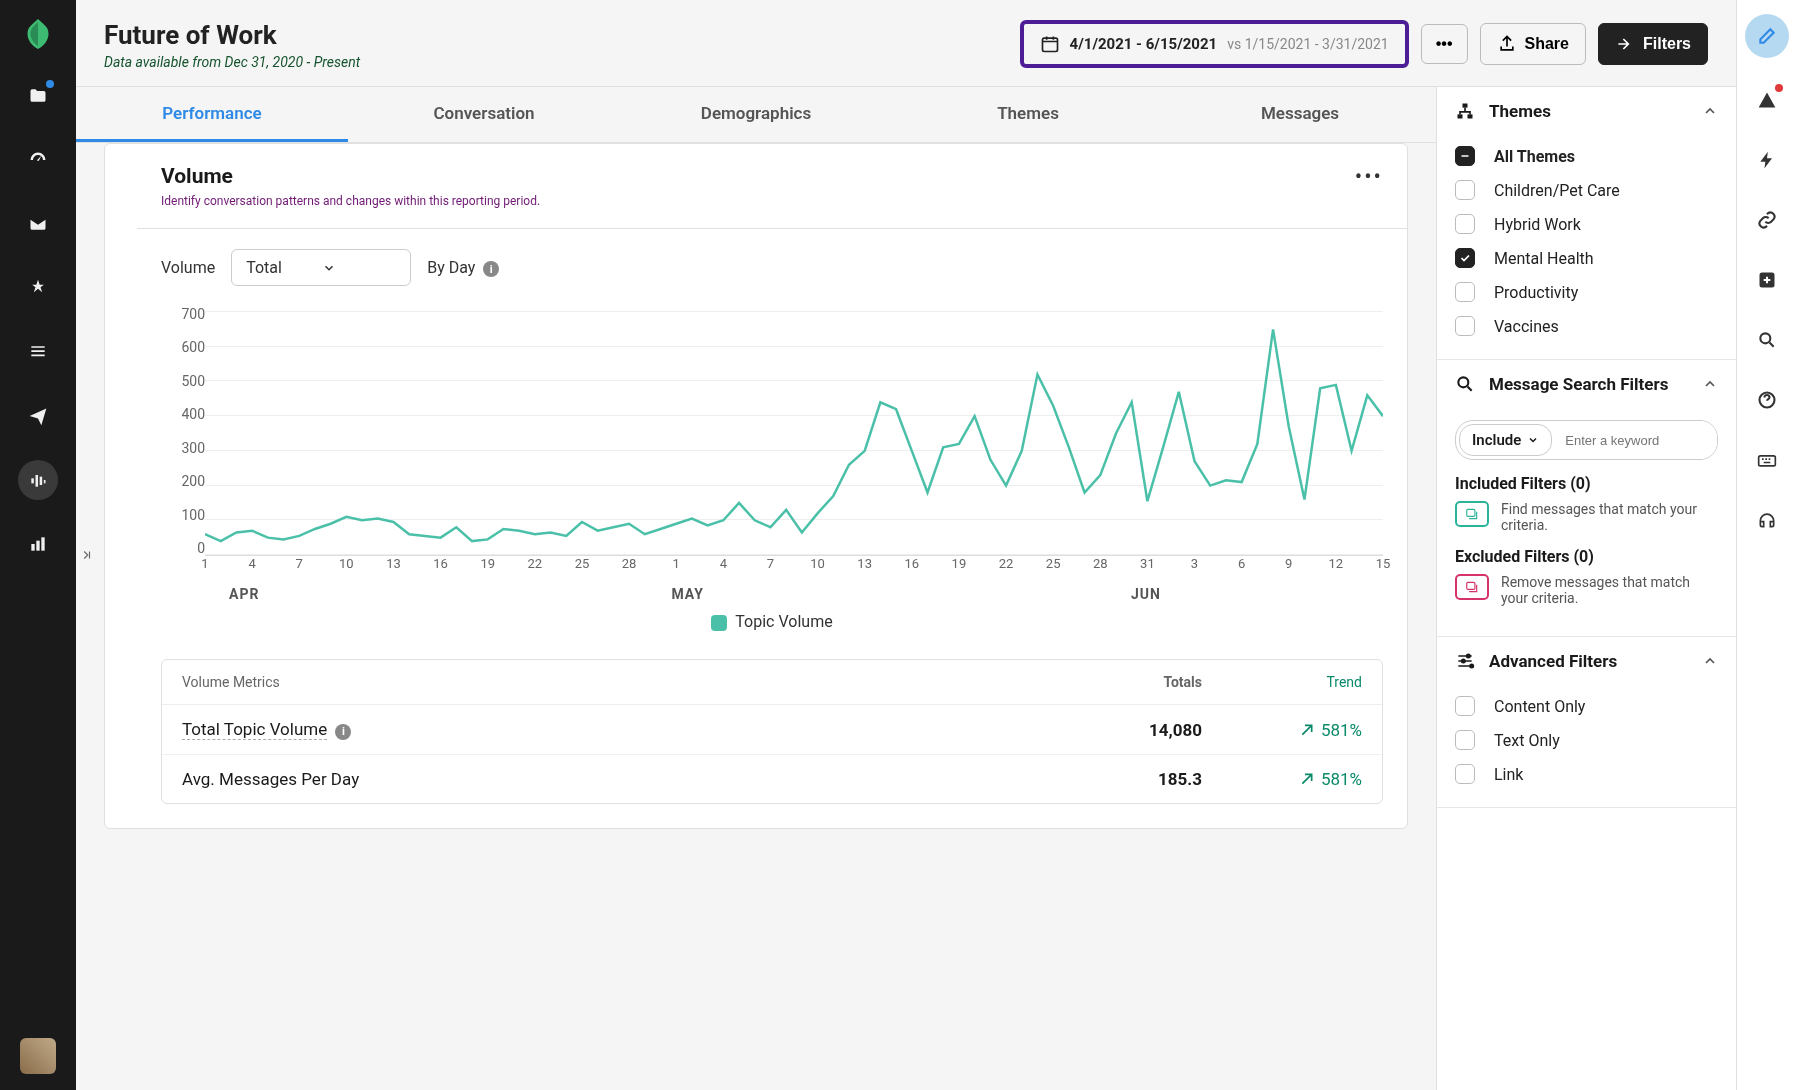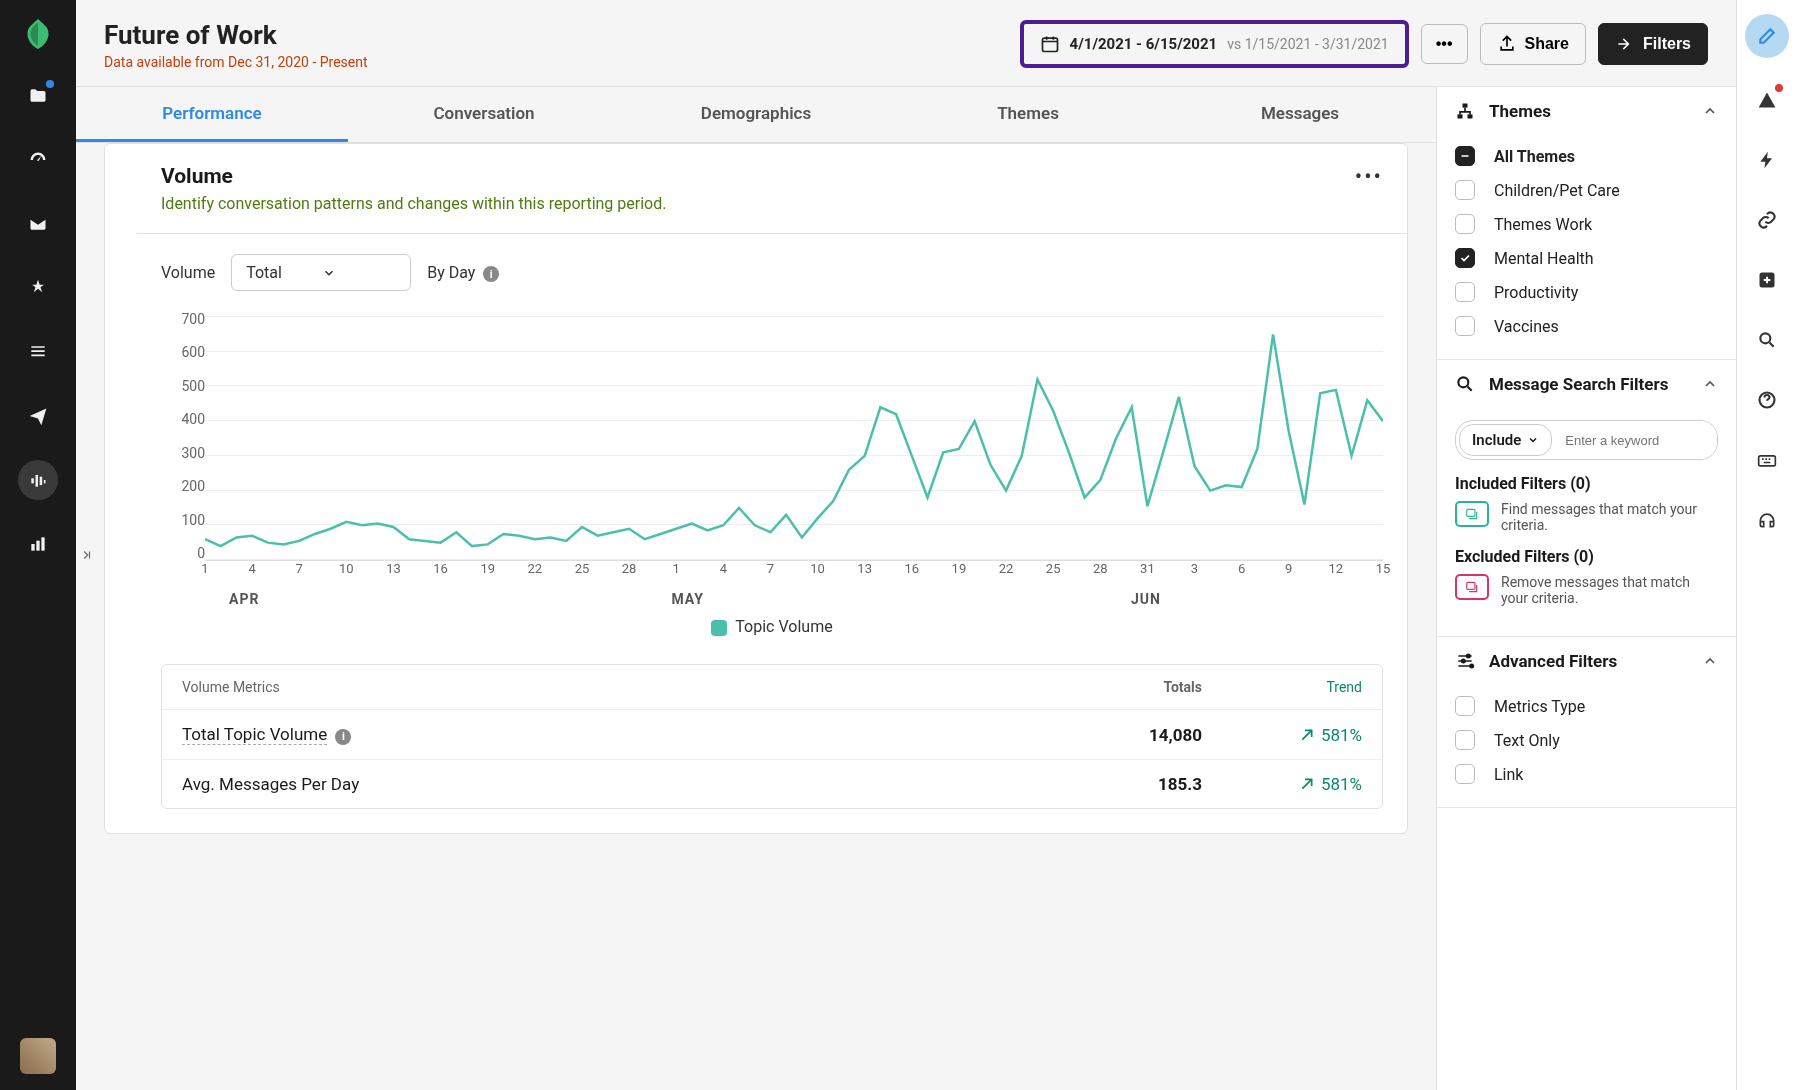--- a/index.html
+++ b/index.html
@@ -13,40 +13,40 @@
   .nav-rail .nav-item.selected { background: #3a3a3a; }
   .nav-rail .nav-item .dot { position: absolute; top: 4px; right: 4px; width: 8px; height: 8px; border-radius: 50%; background: #2e8ae6; }
   .nav-rail .avatar { width: 36px; height: 36px; border-radius: 6px; background: linear-gradient(45deg,#8a6d4b,#c0a988); margin-top: auto; }
   .expand-handle { position: absolute; right: -20px; top: 50%; width: 20px; height: 20px; color: #666; display:flex; align-items:center; justify-content:center;}
 
   
   .main { flex: 1; display: flex; flex-direction: column; min-width: 0; }
 
   .header { padding: 20px 28px 16px 28px; display: flex; align-items: flex-start; justify-content: space-between; border-bottom: 1px solid #e0e0e0; background: #f5f5f5; }
   .header-left h1 { font-size: 26px; font-weight: 700; color: #222; }
-  .header-left .subtitle { font-size: 14px; color: #c2410c; margin-top: 4px; }
+  .header-left .subtitle { font-size: 14px; color: #14532d; margin-top: 4px; font-style: italic; }
   .header-right { display: flex; gap: 12px; align-items: center; }
   .date-range { border: 4px solid #4c1d95; border-radius: 6px; padding: 10px 16px; display: flex; align-items: center; gap: 10px; background: #fff0; font-size: 15px; }
   .date-range .primary { font-weight: 700; color: #222; }
   .date-range .compare { color: #888; font-size: 14px; }
   .btn { border: 1px solid #bbb; border-radius: 6px; padding: 10px 16px; display: flex; align-items: center; gap: 8px; font-size: 16px; font-weight: 600; cursor: pointer; background: transparent; }
   .btn.icon-only { padding: 10px 14px; }
   .btn.dark { background: #222; color: #fff; border-color: #222; }
 
   
   .body { flex: 1; display: flex; min-height: 0; }
   .content { flex: 1; min-width: 0; }
   .tabs { display: flex; border-bottom: 1px solid #e0e0e0; background: #f5f5f5; }
   .tab { flex: 1; text-align: center; padding: 16px 0; font-size: 17px; font-weight: 600; color: #555; cursor: pointer; border-bottom: 3px solid transparent; }
   .tab.active { color: #2e8ae6; border-bottom-color: #2e8ae6; }
 
   .card { margin: 0 28px; background: #fff; border: 1px solid #e0e0e0; border-radius: 6px; padding-left: 32px; }
   .card-head { padding: 20px 24px; display: flex; justify-content: space-between; align-items: flex-start; border-bottom: 1px solid #e0e0e0; }
   .card-head h2 { font-size: 21px; font-weight: 700; }
-  .card-head p { font-size: 16px; color: #4d7c0f; margin-top: 6px; }
+  .card-head p { font-size: 12px; color: #701a75; margin-top: 6px; }
   .kebab { font-size: 22px; letter-spacing: 2px; color: #333; cursor: pointer; }
 
   .chart-controls { display: flex; align-items: center; gap: 16px; padding: 20px 24px 0 24px; color: #333; font-size: 16px; }
   .select { border: 1px solid #ccc; border-radius: 6px; padding: 8px 14px; display: flex; align-items: center; gap: 40px; min-width: 180px; cursor: pointer; }
   .info-dot { display:inline-flex; width:16px; height:16px; border-radius:50%; background:#888; color:#fff; font-size:11px; font-weight:700; align-items:center; justify-content:center; margin-left:4px;}
 
   .chart-wrap { padding: 20px 24px 8px 24px; }
   .chart { position: relative; height: 280px; }
   .y-axis { position: absolute; left: 0; top: 0; bottom: 30px; width: 44px; display: flex; flex-direction: column-reverse; justify-content: space-between; font-size: 14px; color: #666; text-align: right; }
   .plot { position: absolute; left: 44px; right: 0; top: 6px; bottom: 30px; border-bottom: 1px solid #ddd; }
@@ -343,21 +343,21 @@
                 </div>
               <span style="font-weight:700">All Themes</span>
             </div>
             <div id="theme-items">
                 <div class="check-row">
                   <div class="checkbox"></div>
                   <span>Children/Pet Care</span>
                 </div>
                 <div class="check-row">
                   <div class="checkbox"></div>
-                  <span>Themes Work</span>
+                  <span>Hybrid Work</span>
                 </div>
                 <div class="check-row">
                   <div class="checkbox checked">
                     <svg width="12" height="12" viewBox="0 0 24 24" fill="none" stroke="#fff" stroke-width="3.5">
                       <path d="M5 12l5 5L20 7"></path>
                     </svg>
                   </div>
                   <span>Mental Health</span>
                 </div>
                 <div class="check-row">
@@ -425,21 +425,21 @@
                 <circle cx="20" cy="18" r="2" fill="currentColor"></circle>
               </svg>
             <span>Advanced Filters</span>
             <svg class="chev" width="16" height="16" viewBox="0 0 24 24" fill="none" stroke="currentColor" stroke-width="2.5">
                 <path d="M6 15l6-6 6 6"></path>
               </svg>
           </div>
           <div class="side-body" id="advanced-items">
               <div class="check-row">
                 <div class="checkbox"></div>
-                <span>Metrics Type</span>
+                <span>Content Only</span>
               </div>
               <div class="check-row">
                 <div class="checkbox"></div>
                 <span>Text Only</span>
               </div>
               <div class="check-row">
                 <div class="checkbox"></div>
                 <span>Link</span>
               </div>
             </div>

